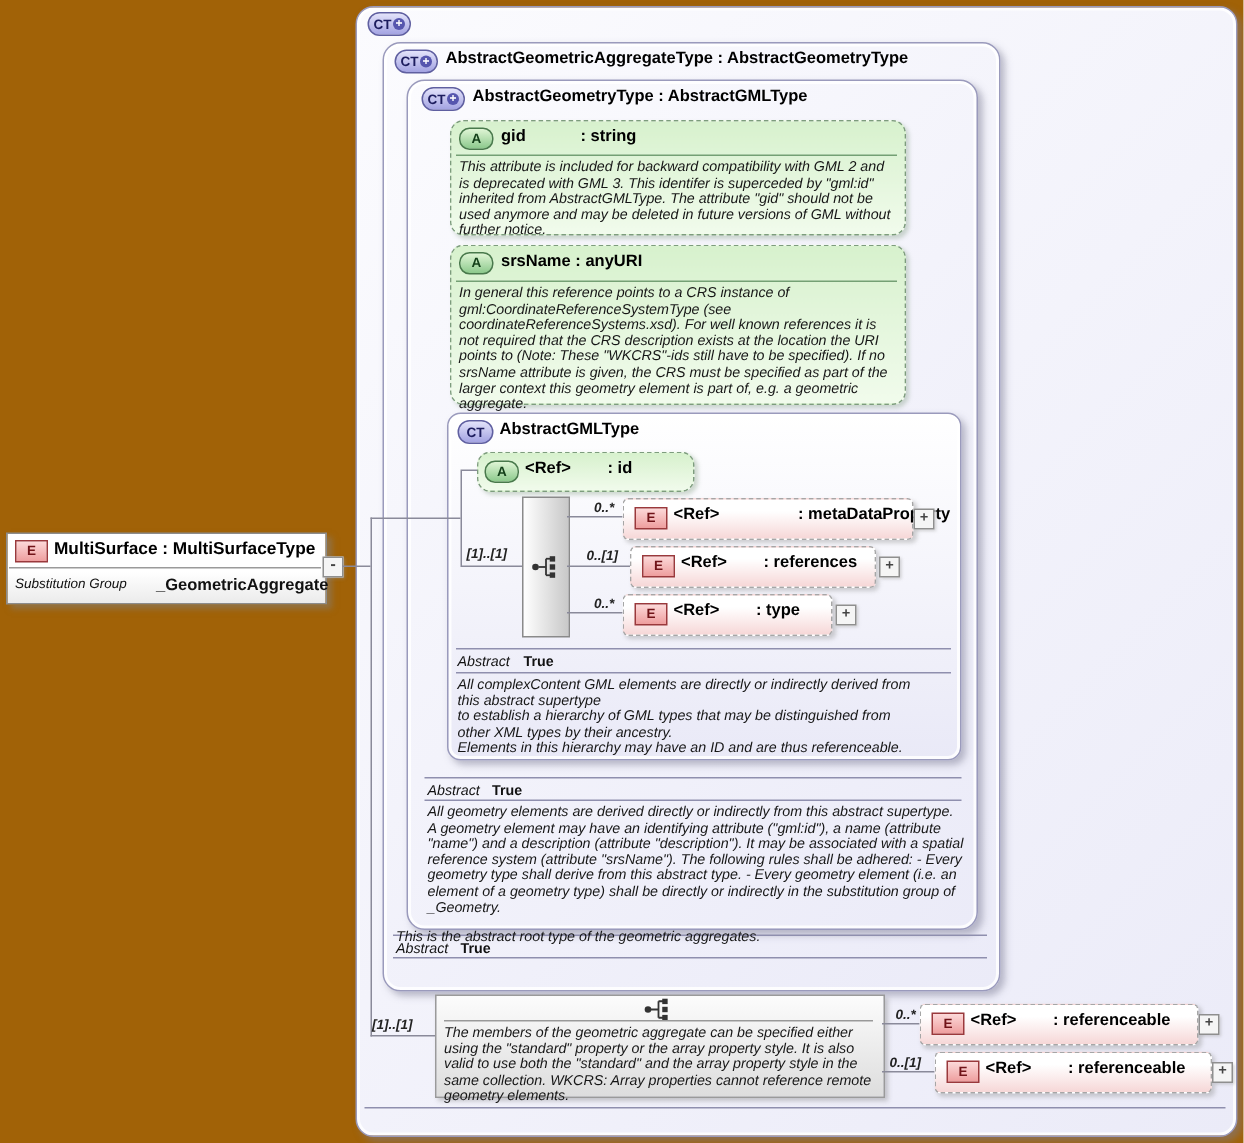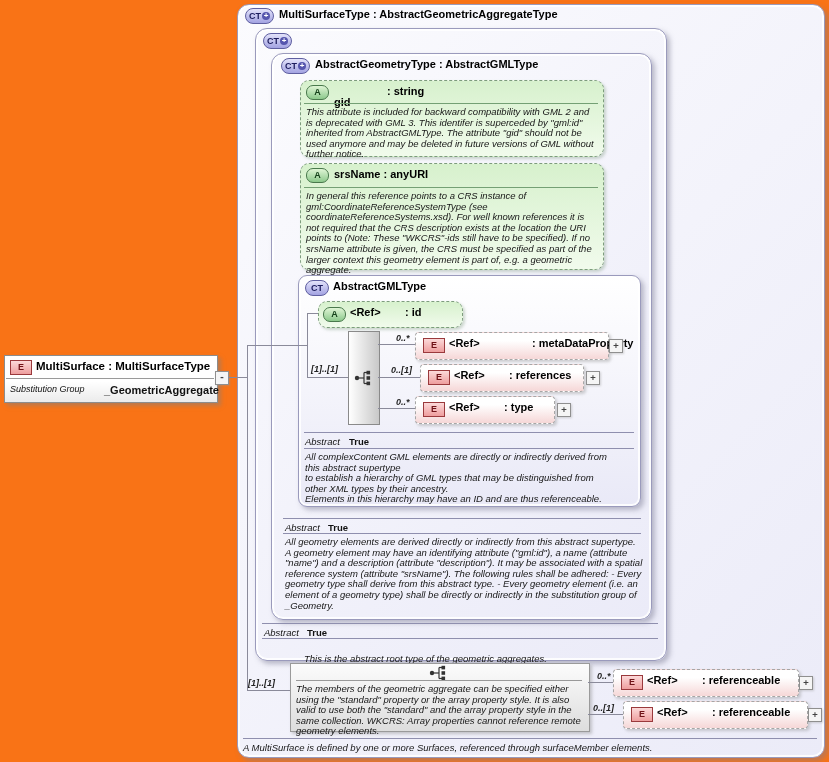--- a/index.html
+++ b/index.html
@@ -1,16 +1,16 @@
 <!DOCTYPE html>
 <html><head>
 <meta charset="utf-8">
 <style>
   html,body{margin:0;padding:0;background:#ffffff;}
-  #canvas{position:relative;width:829px;height:762px;background:#f97316;overflow:hidden;
+  #canvas{position:relative;width:829px;height:762px;background:#a16207;overflow:hidden;
           font-family:"Liberation Sans",sans-serif;}
   .cont{position:absolute;border:1px solid #9a9abc;border-radius:12px;
         background:linear-gradient(135deg,#fbfbfe 0%,#ebebf8 100%);
         box-shadow:3px 3px 5px rgba(125,125,150,.5), inset 0 0 0 2px rgba(255,255,255,.85);}
   .ctbadge{position:absolute;display:flex;align-items:center;justify-content:center;gap:1px;
         width:27px;height:14px;border:1px solid #5f5fa0;border-radius:8px;
         background:linear-gradient(180deg,#e3e3fa,#a3a3e2);
         font:bold 9px "Liberation Sans",sans-serif;color:#1d1d5e;}
   .plusdot{display:inline-block;width:8px;height:8px;border-radius:50%;background:#5656ae;
         color:#fff;font:bold 8px/8px "Liberation Sans",sans-serif;text-align:center;}
@@ -50,38 +50,38 @@
 </head>
 <body>
 
 <div id="canvas">
 
   <div class="cont" style="left:237px;top:4px;width:586px;height:752px;"></div>
   <div class="ctbadge" style="left:245px;top:8px;">
     <span>CT</span>
       <span class="plusdot">+</span>
   </div>
-  <div class="title" style="left:279px;top:8px;">MultiSurfaceType : AbstractGeometricAggregateType</div>
 
   <div class="cont" style="left:255px;top:28px;width:410px;height:631px;"></div>
   <div class="ctbadge" style="left:263px;top:33px;">
     <span>CT</span>
       <span class="plusdot">+</span>
   </div>
+  <div class="title" style="left:297px;top:33px;">AbstractGeometricAggregateType : AbstractGeometryType</div>
 
   <div class="cont" style="left:271px;top:53px;width:379px;height:565px;"></div>
   <div class="ctbadge" style="left:281px;top:58px;">
     <span>CT</span>
       <span class="plusdot">+</span>
   </div>
   <div class="title" style="left:315px;top:58px;">AbstractGeometryType : AbstractGMLType</div>
 
   <div class="attr" style="left:300px;top:80px;width:302px;height:75px;"></div>
   <div class="abadge" style="left:306px;top:85px;">A</div>
-  <div class="bname" style="left:334px;top:96px;">gid</div>
+  <div class="bname" style="left:334px;top:85px;">gid</div>
   <div class="bname" style="left:387px;top:85px;">: string</div>
   <div class="gsep" style="left:304px;top:103px;width:294px;"></div>
   <div class="note" style="left:306px;top:107px;width:292px;">This attribute is included for backward compatibility with GML 2 and is deprecated with GML 3. This identifer is superceded by "gml:id" inherited from AbstractGMLType. The attribute "gid" should not be used anymore and may be deleted in future versions of GML without further notice.</div>
 
   <div class="attr" style="left:300px;top:163px;width:302px;height:105px;"></div>
   <div class="abadge" style="left:306px;top:168px;">A</div>
   <div class="bname" style="left:334px;top:168px;">srsName : anyURI</div>
   <div class="gsep" style="left:304px;top:187px;width:294px;"></div>
   <div class="note" style="left:306px;top:191px;width:292px;">In general this reference points to a CRS instance of gml:CoordinateReferenceSystemType (see coordinateReferenceSystems.xsd). For well known references it is not required that the CRS description exists at the location the URI points to (Note: These "WKCRS"-ids still have to be specified).  If no srsName attribute is given, the CRS must be specified as part of the larger context this geometry element is part of, e.g. a geometric aggregate.</div>
 
@@ -151,21 +151,21 @@
   <div class="sep" style="left:283px;top:518px;width:358px;"></div>
   <div class="abslab" style="left:285px;top:522px;">Abstract</div>
   <div class="absval" style="left:328px;top:522px;">True</div>
   <div class="sep" style="left:283px;top:533px;width:358px;"></div>
   <div class="note" style="left:285px;top:537px;width:358px;">All geometry elements are derived directly or indirectly from this abstract supertype. A geometry element may have an identifying attribute ("gml:id"), a name (attribute "name") and a description (attribute "description"). It may be associated with a spatial reference system (attribute "srsName"). The following rules shall be adhered: - Every geometry type shall derive from this abstract type. - Every geometry element (i.e. an element of a geometry type) shall be directly or indirectly in the substitution group of _Geometry.</div>
 
   <div class="sep" style="left:262px;top:623px;width:396px;"></div>
   <div class="abslab" style="left:264px;top:627px;">Abstract</div>
   <div class="absval" style="left:307px;top:627px;">True</div>
   <div class="sep" style="left:262px;top:638px;width:396px;"></div>
-  <div class="note" style="left:264px;top:654px;width:396px;margin-left:40px;">This is the abstract root type of the geometric aggregates.</div>
+  <div class="note" style="left:264px;top:620px;width:396px;">This is the abstract root type of the geometric aggregates.</div>
 
   <div class="gelem" style="left:4px;top:355px;width:212px;height:46px;"></div>
   <div class="ebadge" style="left:10px;top:360px;">E</div>
   <div class="title" style="left:36px;top:360px;font-size:11.5px;">MultiSurface : MultiSurfaceType</div>
   <div class="hl" style="left:6px;top:378px;width:208px;background:#9a9a9a;"></div>
   <div class="abslab" style="left:10px;top:384px;font-size:9px;">Substitution Group</div>
   <div class="absval" style="left:104px;top:384px;font-size:11px;">_GeometricAggregate</div>
 
   <div class="pm" style="left:215px;top:371px;">-</div>
   <div class="hl" style="left:228px;top:377px;width:19px;"></div>
@@ -199,15 +199,14 @@
 
   <div class="hl" style="left:588px;top:714px;width:35px;"></div>
   <div class="occ" style="left:593px;top:703px;">0..[1]</div>
   <div class="ebox" style="left:623px;top:701px;width:183px;height:26px;"></div>
   <div class="ebadge" style="left:631px;top:707px;">E</div>
   <div class="bname" style="left:657px;top:706px;">&lt;Ref&gt;</div>
   <div class="bname" style="left:712px;top:706px;">: referenceable</div>
   <div class="pm" style="left:808px;top:708px;">+</div>
 
   <div class="sep" style="left:243px;top:738px;width:574px;"></div>
-  <div class="note" style="left:243px;top:743px;width:574px;">A MultiSurface is defined by one or more Surfaces, referenced through surfaceMember elements.</div>
 
 </div>
 
 </body></html>

